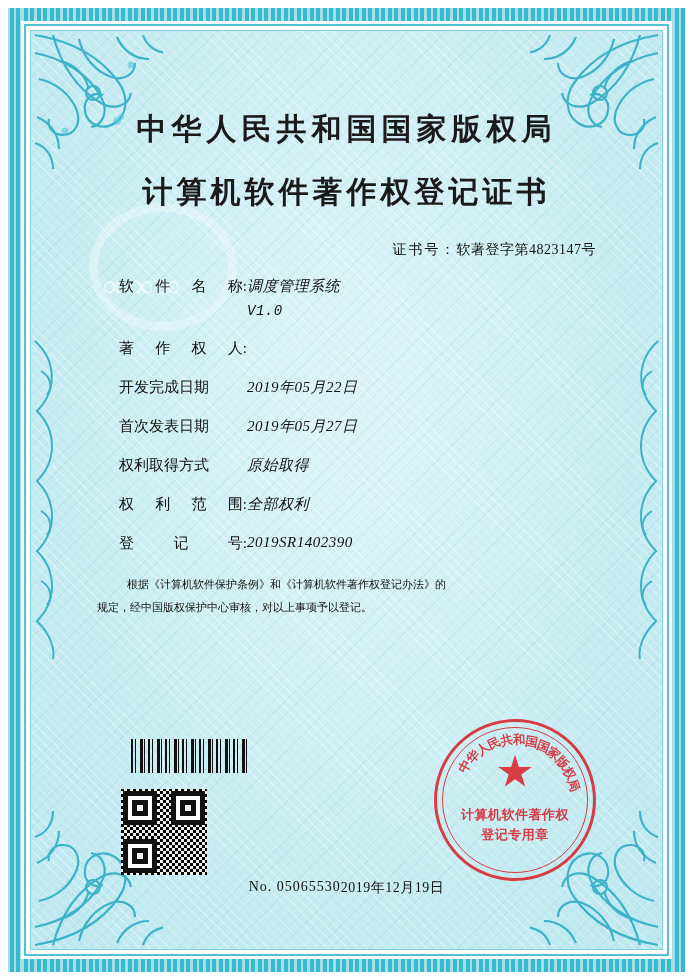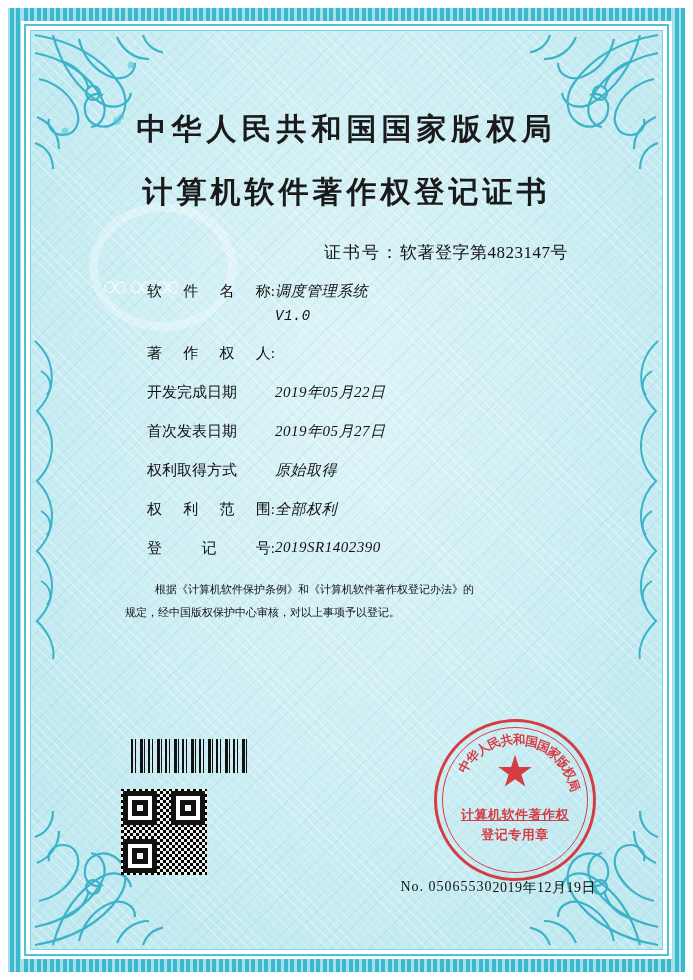--- a/index.html
+++ b/index.html
@@ -123,21 +123,21 @@
     height: 330px;
     pointer-events: none;
   }
   .side-orn.left { left: 0; top: 300px; }
   .side-orn.right { right: 0; top: 300px; transform: scaleX(-1); }
 
   
   .content {
     position: absolute;
     inset: 0;
-    padding: 0 80px;
+    padding: 0 52px;
     box-sizing: border-box;
   }
 
   .title-main {
     margin-top: 78px;
     text-align: center;
     font-size: 30px;
     font-weight: bold;
     letter-spacing: 5px;
     color: #1a1a1a;
@@ -149,21 +149,21 @@
     font-size: 30px;
     font-weight: bold;
     letter-spacing: 4px;
     color: #1a1a1a;
   }
 
   .cert-no {
     margin-top: 28px;
     text-align: right;
     padding-right: 14px;
-    font-size: 17px;
+    font-size: 14px;
     color: #111;
     letter-spacing: .5px;
   }
   .cert-no .label { letter-spacing: 2px; }
 
   .fields {
     margin-top: 18px;
     padding-left: 36px;
   }
   .frow {
@@ -286,32 +286,32 @@
     line-height: 1;
   }
   .seal .l1, .seal .l2 {
     position: absolute;
     left: 0; right: 0;
     text-align: center;
     font-size: 13px;
     font-weight: bold;
     letter-spacing: .5px;
   }
-  .seal .l1 { top: 84px; text-decoration: underline; }
+  .seal .l1 { top: 84px; }
   .seal .l2 { top: 104px; }
 
   
   .footer {
     position: absolute;
     left: 0; right: 0;
     bottom: 52px;
     padding: 0 66px;
     box-sizing: border-box;
     display: flex;
-    justify-content: flex-end;
+    justify-content: center;
     font-size: 14px;
     color: #111;
   }
   .footer .no {
     font-family: "Liberation Serif", serif;
     letter-spacing: 1px;
   }
   .footer .date { letter-spacing: .5px; }
 </style>
 </head>

